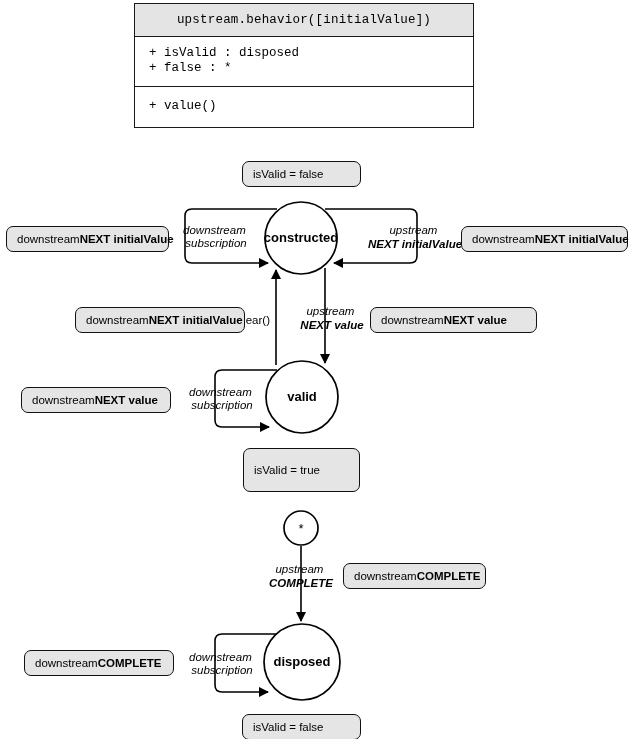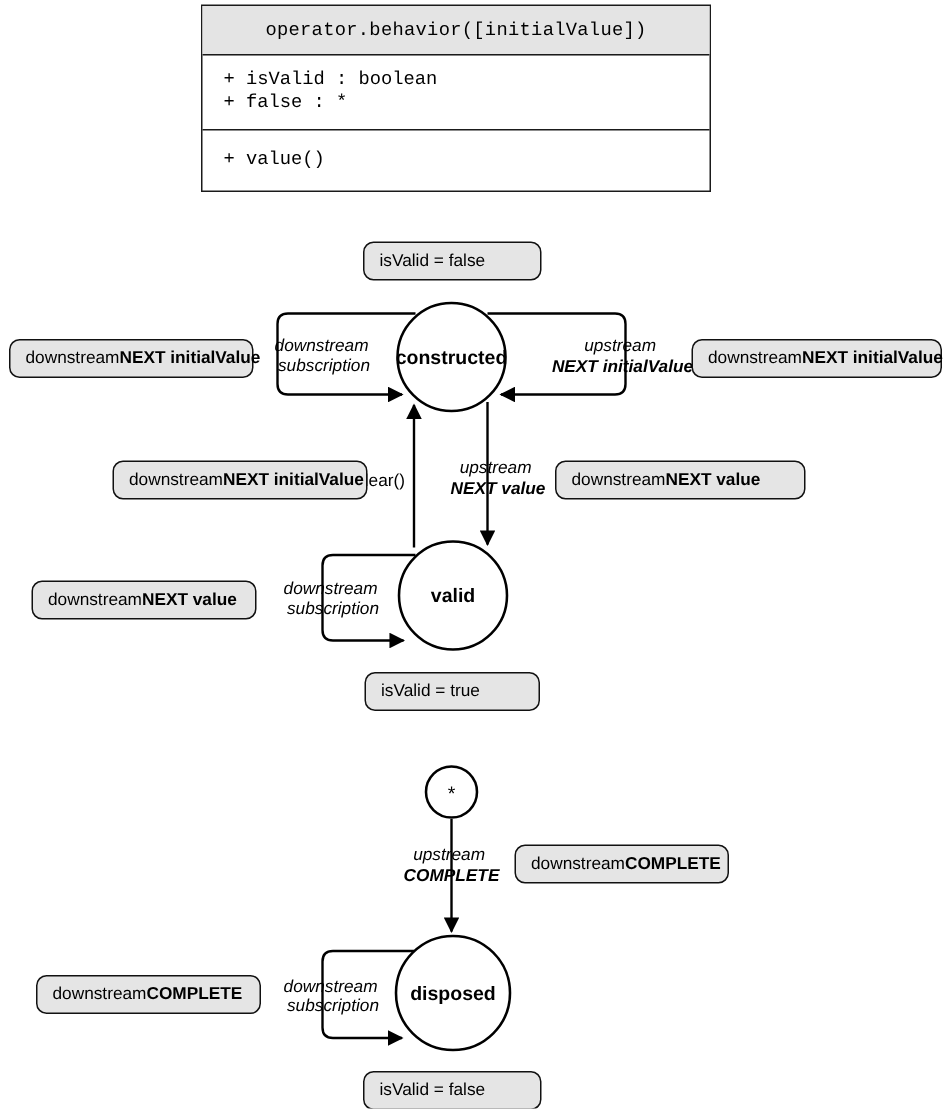--- a/index.html
+++ b/index.html
@@ -111,23 +111,23 @@
     text-align: center;
     padding: 5px 10px;
     white-space: nowrap;
   }
   .note b { font-weight: bold; }
 </style>
 </head>
 <body>
 
 <div class="class-box">
-  <div class="class-header">operator.behavior([initialValue])</div>
+  <div class="class-header">upstream.behavior([initialValue])</div>
   <div class="class-section">
-    <div class="class-attr">+ isValid : boolean</div>
+    <div class="class-attr">+ isValid : disposed</div>
     <div class="class-attr">+ false : *</div>
   </div>
   <div class="class-section">
     <div class="class-op">+ value()</div>
   </div>
 </div>
 
 <svg id="diagram" viewBox="0 0 632 739">
   <defs>
     <marker id="arrow" viewBox="0 0 10 10" refX="9" refY="5" markerWidth="6.5" markerHeight="6.5" orient="auto-start-reverse">
@@ -218,21 +218,21 @@
 <div class="note" style="left:370px;top:307px;width:167px;height:26px;">
   <span>downstream </span>
     <b>NEXT value</b>
 </div>
 
 <div class="note" style="left:21px;top:387px;width:150px;height:26px;">
   <span>downstream </span>
     <b>NEXT value</b>
 </div>
 
-<div class="note" style="left:243px;top:448px;width:117px;height:26px;">
+<div class="note" style="left:243px;top:448px;width:117px;height:44px;">
   <span>isValid = true</span>
 </div>
 
 <div class="note" style="left:343px;top:563px;width:143px;height:26px;">
   <span>downstream </span>
     <b>COMPLETE</b>
 </div>
 
 <div class="note" style="left:24px;top:650px;width:150px;height:26px;">
   <span>downstream </span>

